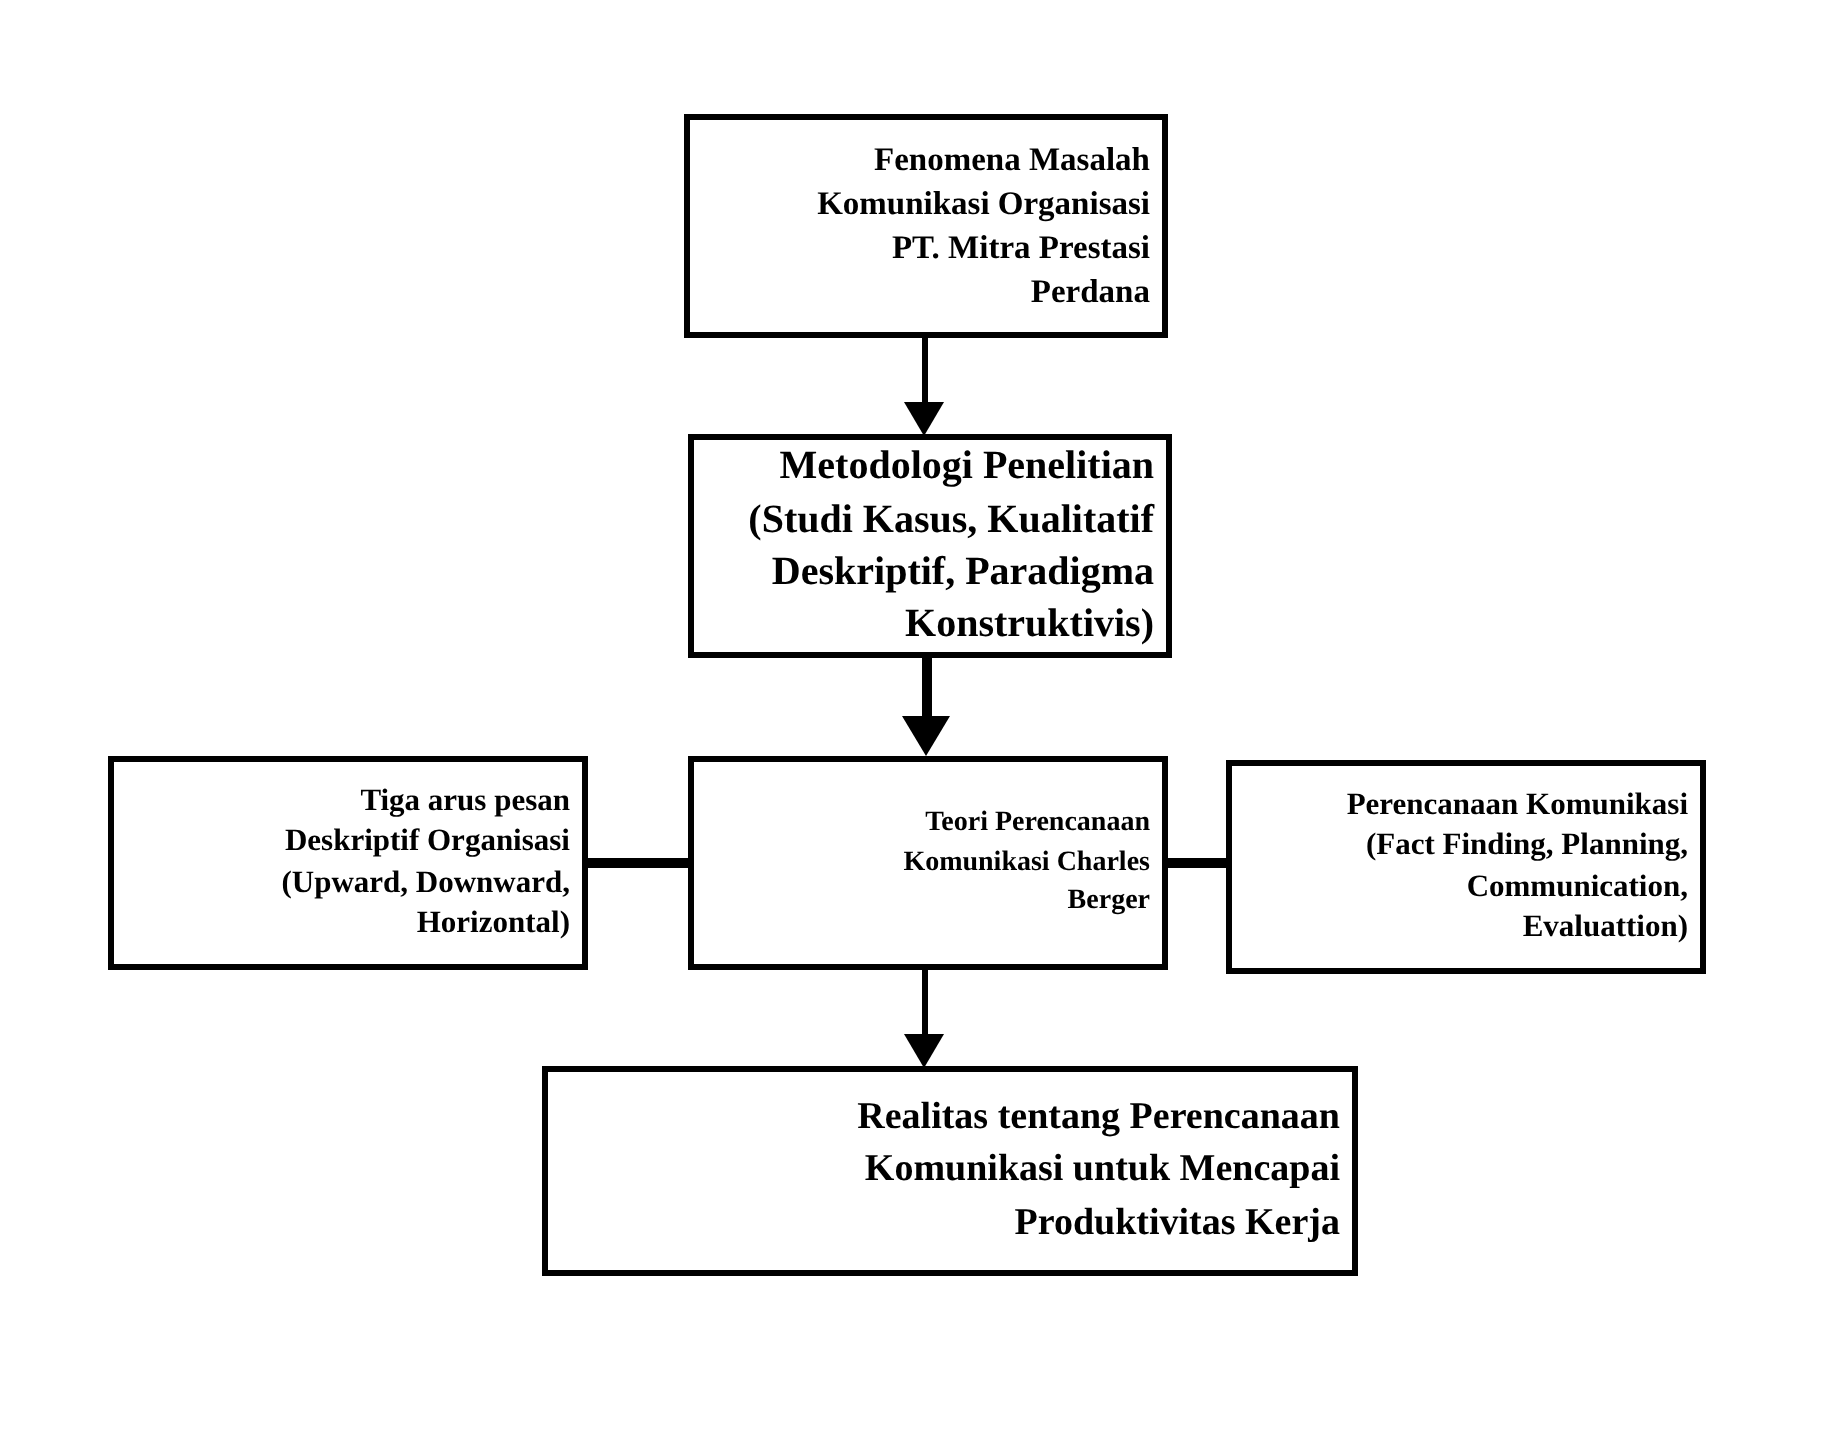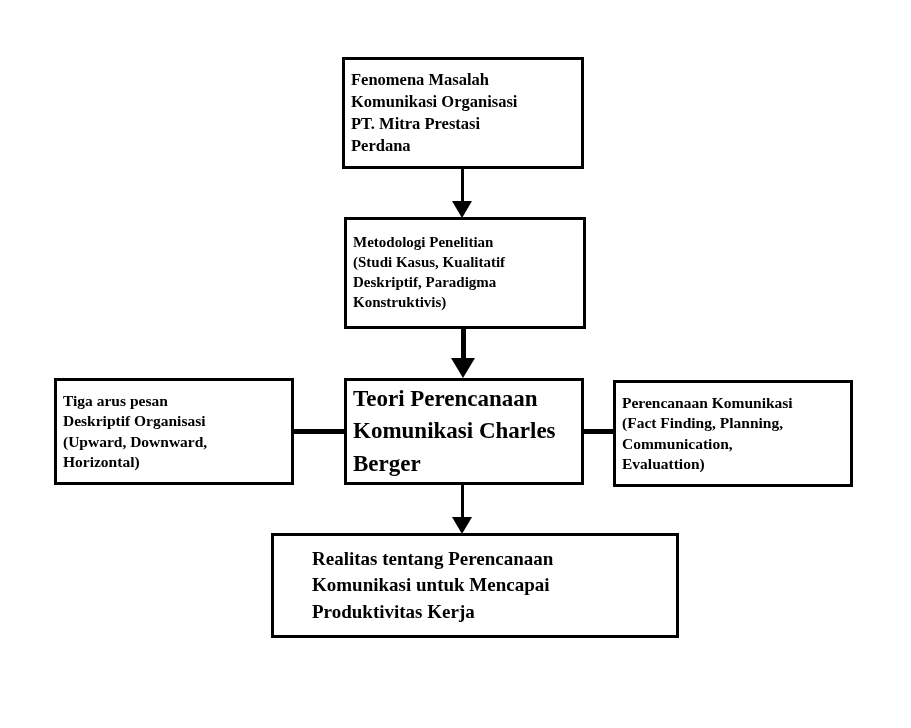--- a/index.html
+++ b/index.html
@@ -19,36 +19,36 @@
     overflow: hidden;
   }
   .node {
     position: absolute;
     box-sizing: border-box;
     border: 3px solid #000000;
     background: #ffffff;
     display: flex;
     align-items: center;
     justify-content: center;
-    text-align: left;
+    text-align: right;
     font-weight: bold;
     line-height: 1.32;
     z-index: 3;
   }
   .node .txt {
     display: block;
     width: 100%;
     padding: 0 6px;
     white-space: pre-line;
   }
 
   
   #node-phenomenon { left: 342px;  top: 57px;  width: 242px; height: 112px; font-size: 16.5px; }
-  #node-methodology { left: 344px; top: 217px; width: 242px; height: 112px; font-size: 15px; }
-  #node-theory     { left: 344px;  top: 378px; width: 240px; height: 107px; font-size: 23px; line-height: 1.42; }
+  #node-methodology { left: 344px; top: 217px; width: 242px; height: 112px; font-size: 20px; }
+  #node-theory     { left: 344px;  top: 378px; width: 240px; height: 107px; font-size: 14px; line-height: 1.42; }
   #node-flows      { left: 54px;   top: 378px; width: 240px; height: 107px; font-size: 15.5px; }
   #node-planning   { left: 613px;  top: 380px; width: 240px; height: 107px; font-size: 15.5px; }
   #node-outcome    { left: 271px;  top: 533px; width: 408px; height: 105px; font-size: 19px; line-height: 1.4; padding-left: 32px; }
 
   
   .vline {
     position: absolute;
     background: #000000;
     z-index: 1;
   }

